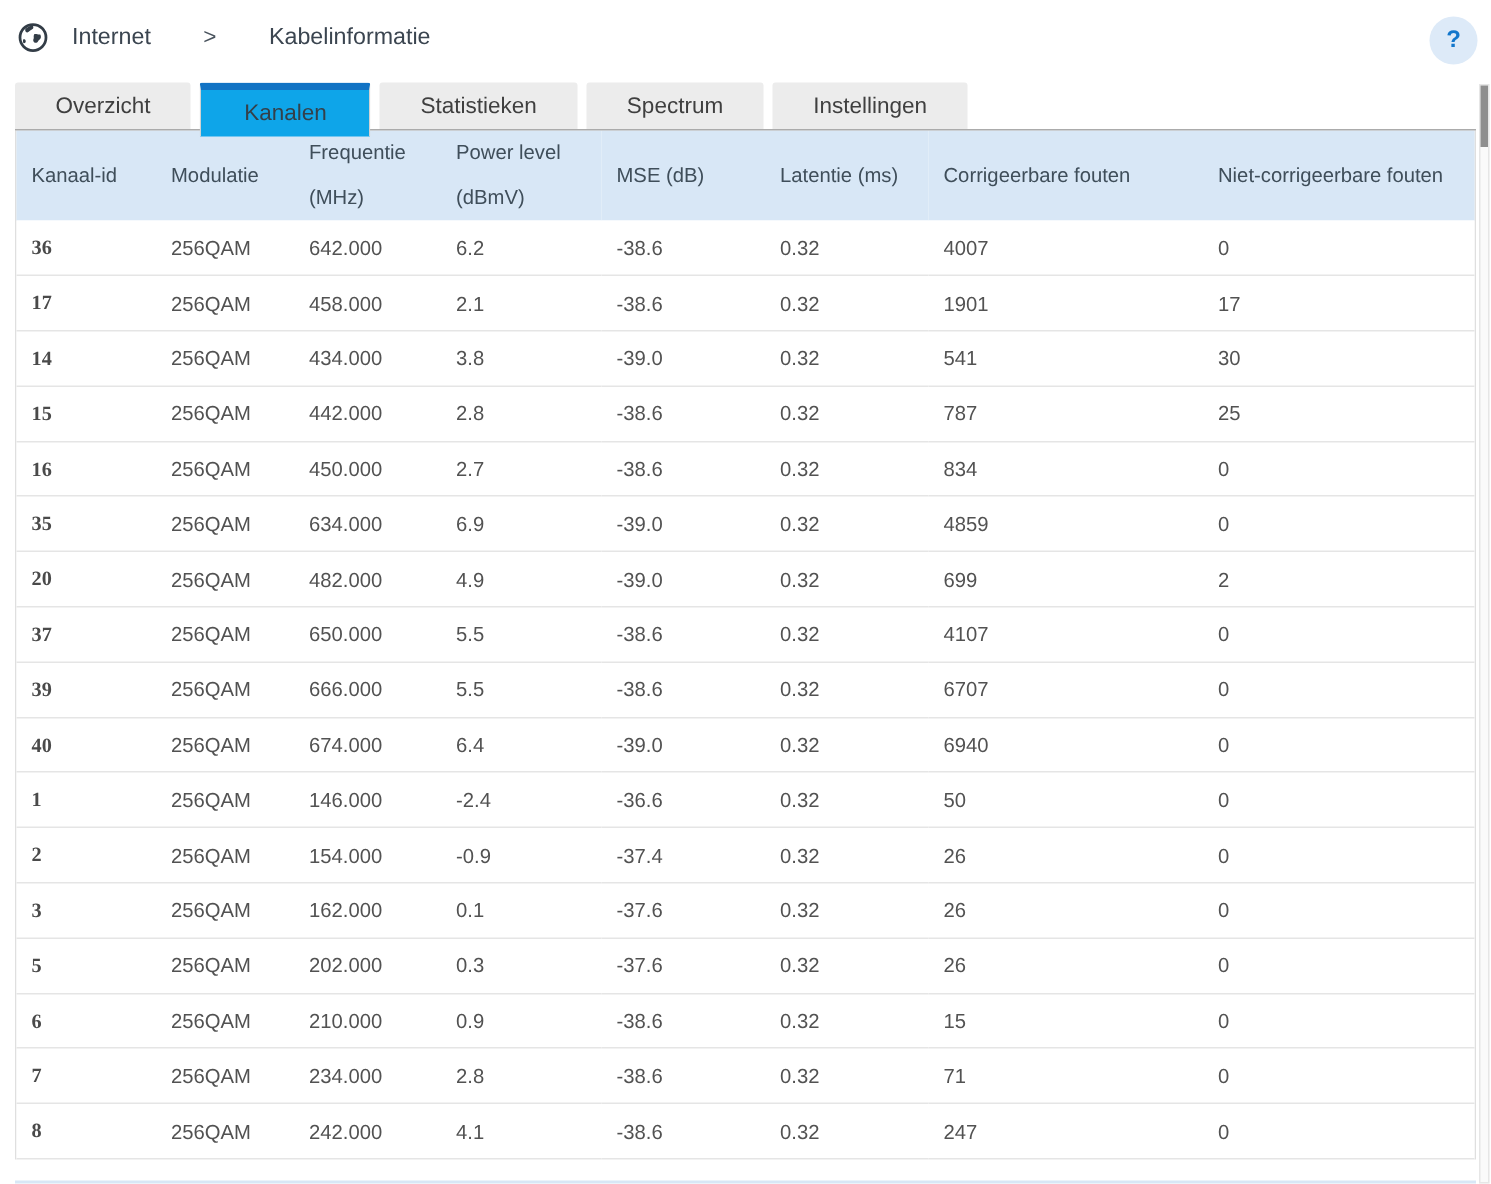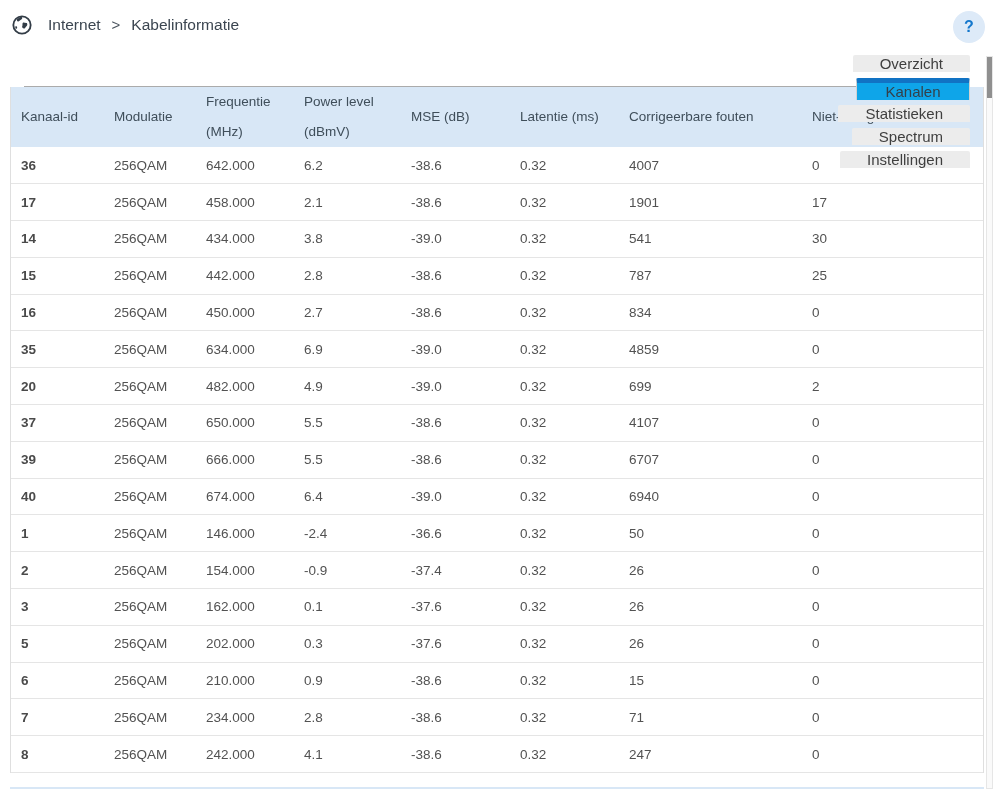--- a/index.html
+++ b/index.html
@@ -6,33 +6,33 @@
   html,body { margin:0; padding:0; }
   body {
     width:994px; height:789px; overflow:hidden; position:relative;
     background:#ffffff;
     font-family:"Liberation Sans", sans-serif;
     -webkit-font-smoothing:antialiased;
   }
   
   .topbar { height:55px; display:flex; align-items:center; padding:0 50px 6px 12px; }
   .globe { width:20px; height:20px; margin-right:16px; flex:0 0 auto; }
-  .crumbs { display:flex; align-items:center; font-size:15.5px; color:#3b4550; }
+  .crumbs { display:flex; align-items:center; font-size:15.5px; color:#3b4550;gap:24px; }
   .crumb-link { cursor:pointer; }
   .crumb-sep { margin:0 11px; color:#49535d; font-size:15px; }
   .help-btn {
     position:absolute; top:11px; right:9px; width:32px; height:32px;
     border-radius:50%; background:#ddeaf8; color:#1377cc;
     font-size:16px; font-weight:bold; display:flex; align-items:center; justify-content:center;
     cursor:pointer; user-select:none;
   }
   
   .tabbar {
-    margin:0 24px; height:32px; display:flex; align-items:flex-end; gap:6px;
-    border-bottom:1px solid #ababab; position:relative; z-index:2;flex-direction:column;
+    margin:0 10px; height:32px; display:flex; align-items:flex-start; gap:6px;
+    border-bottom:1px solid #ababab; position:relative; z-index:2;
   }
   .tab {
     height:31px; background:#ececec; color:#3f3f3f; font-size:15px;
     display:flex; align-items:center; justify-content:center;
     padding:0 27px; min-width:114px; cursor:pointer;
     border-radius:2px 2px 0 0; white-space:nowrap;
   }
   .tab.active {
     height:36px; background:#0ea5e9; margin-bottom:-1px;
     border-top:5px solid #1173c4; border-left:1px solid #d2d2d2; border-right:1px solid #d2d2d2;
@@ -47,21 +47,21 @@
   thead th {
     background:#d8e7f6; color:#3f4e5a; font-weight:400; font-size:13.5px;
     text-align:left; vertical-align:middle; height:60px; padding:0 4px 0 10px;
   }
   .th-line { line-height:30px; white-space:nowrap; }
   tbody td {
     height:36.8px; border-bottom:1px solid #e5e5e5;
     font-size:13.5px; color:#525252; padding:0 4px 0 10px; white-space:nowrap;
     background:#ffffff;
   }
-  tbody td:first-child { font-weight:600; color:#4a4a4a; }
+  tbody td:first-child { font-weight:600; color:#4a4a4a;font-family:Liberation Serif, serif; }
   
   .scrollbar {
     position:absolute; top:56px; bottom:0; right:1px; width:7px;
     background:#fafafa; border:1px solid #e6e6e6;
   }
   .scroll-thumb { width:100%; height:41px; background:#8f8f8f; }
   
   .next-section-strip {
     position:absolute; left:10px; bottom:0; width:974px; height:2px; background:#d8e7f6;
   }

